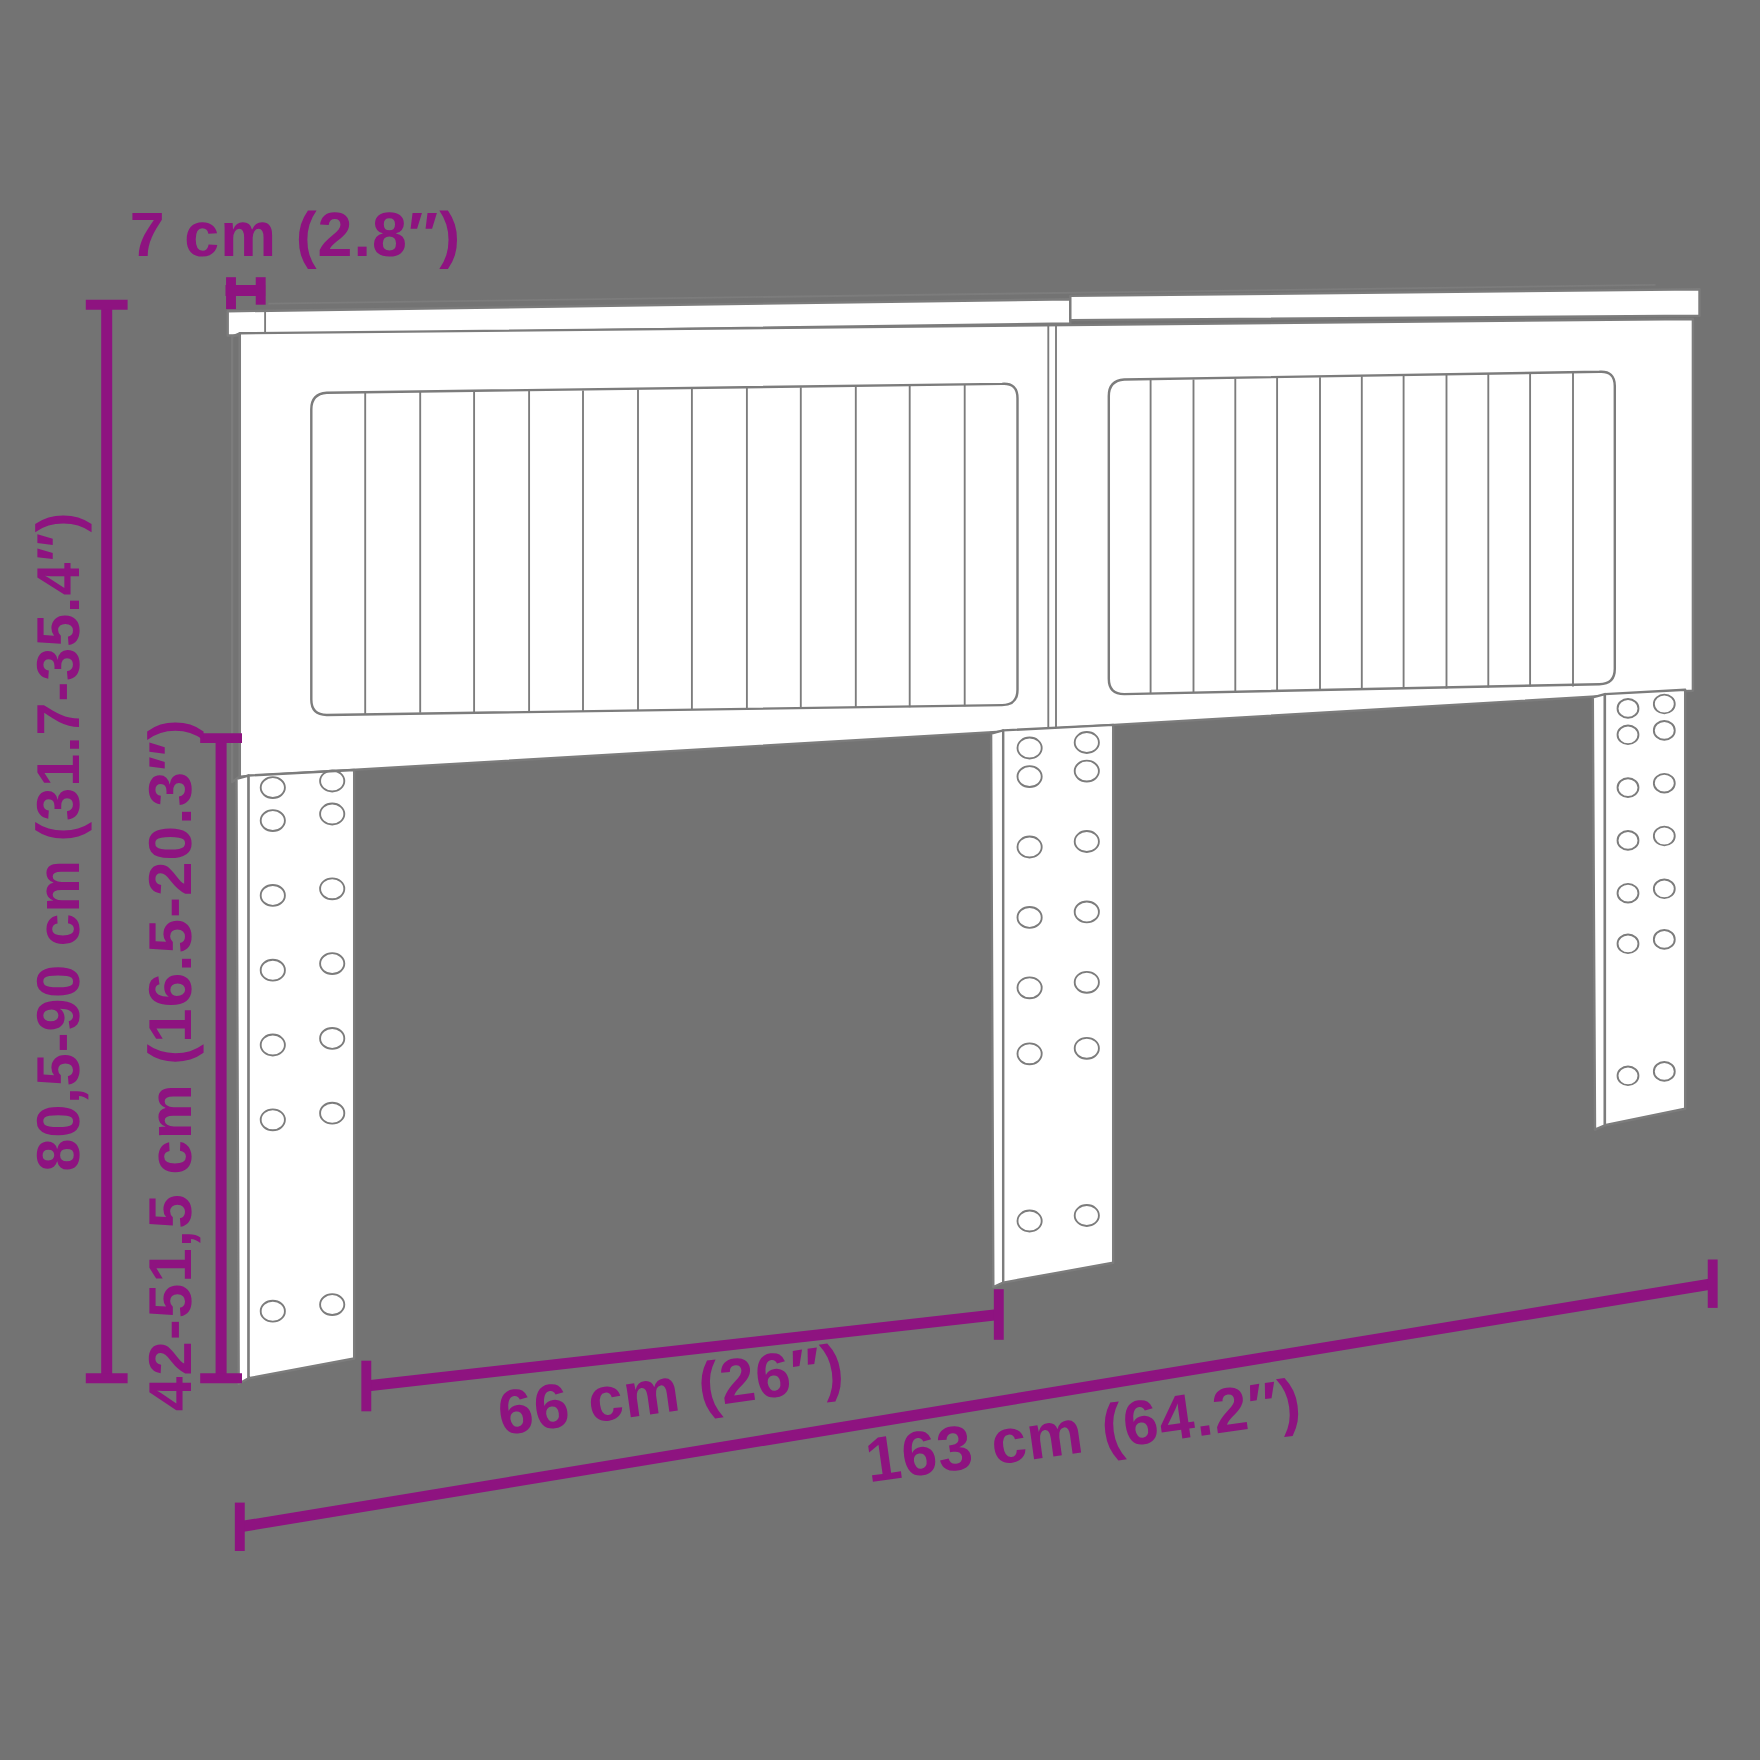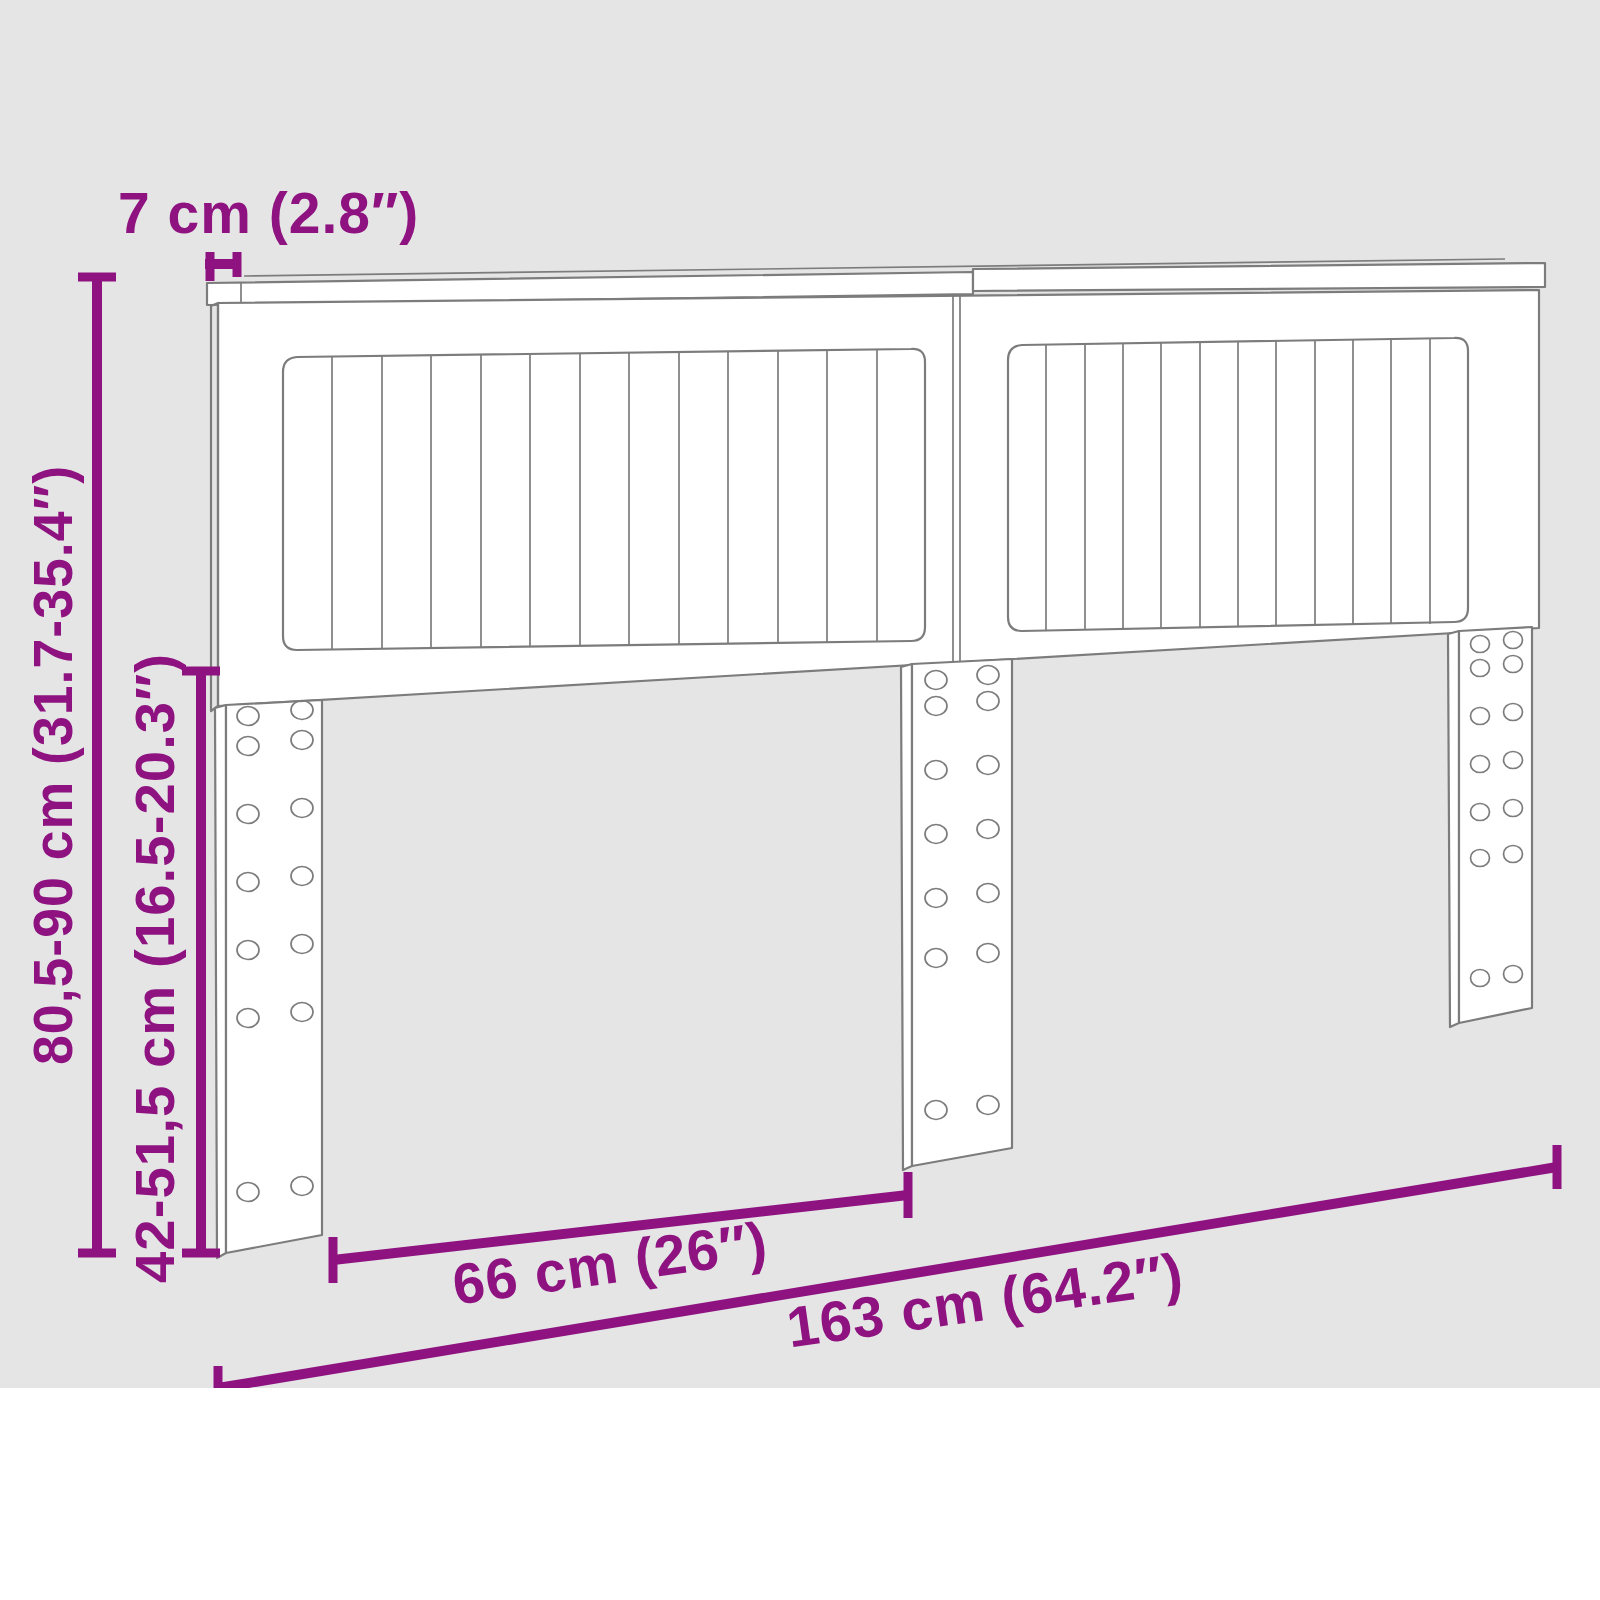--- a/index.html
+++ b/index.html
@@ -2,22 +2,22 @@
 <html><head>
 <meta charset="utf-8">
 <style>
   html, body {
     margin: 0;
     padding: 0;
     background: #ffffff;
   }
   .stage {
     width: 1600px;
-    height: 1388px;
-    background: #e5e5e5;
+    height: 1600px;
+    background: #737373;
     position: relative;
     overflow: hidden;
   }
   svg { display: block; }
   .art {
     fill: none;
     stroke: #7c7c7c;
     stroke-width: 2.2;
     stroke-linejoin: round;
   }

